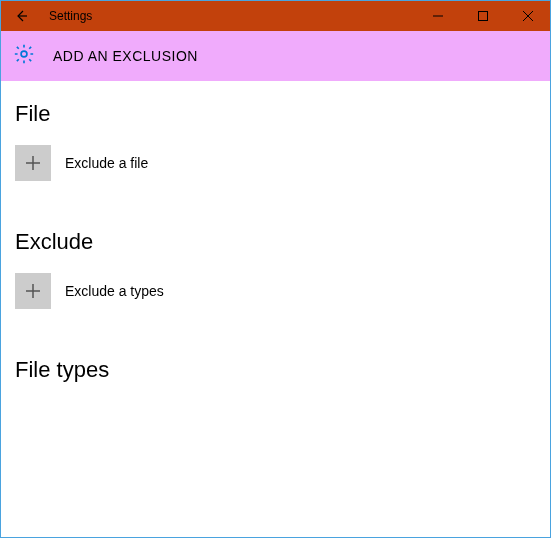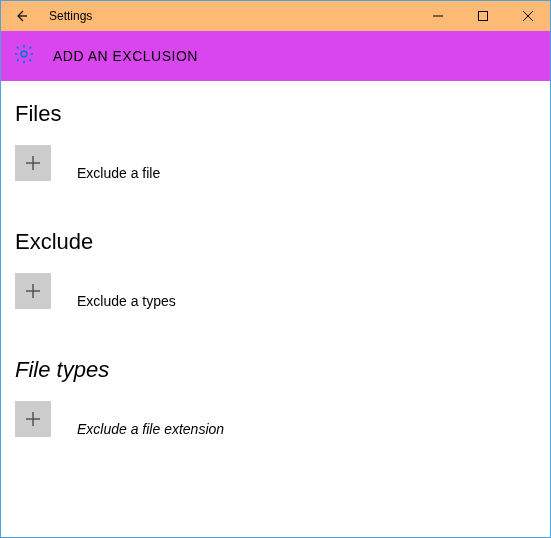--- a/index.html
+++ b/index.html
@@ -1,28 +1,28 @@
 <!DOCTYPE html>
 <html><head>
   <meta charset="utf-8">
   <style>
     * { margin: 0; padding: 0; box-sizing: border-box; font-family: "Segoe UI", Arial, sans-serif; }
     body { width: 551px; height: 538px; background: #fff; border: 1px solid #4aa3df; overflow: hidden; }
-    .titlebar { height: 30px; background: #fdba74; display: flex; align-items: center; }
+    .titlebar { height: 30px; background: #c2410c; display: flex; align-items: center; }
     .back-btn { width: 40px; height: 30px; display: flex; align-items: center; justify-content: center; color: #000; }
     .titlebar-title { font-size: 12px; color: #000; margin-left: 8px; flex: 1; }
     .win-controls { display: flex; }
     .win-btn { width: 45px; height: 30px; display: flex; align-items: center; justify-content: center; color: #000; }
-    .header { height: 50px; background: #d946ef; display: flex; align-items: center; padding-left: 12px; }
+    .header { height: 50px; background: #f0abfc; display: flex; align-items: center; padding-left: 12px; }
     .gear { margin-right: 18px; }
     .header-title { font-size: 14px; letter-spacing: 0.5px; color: #000; font-weight: 400; }
     .content { padding: 20px 14px; }
     .section { margin-bottom: 48px; }
     .section-title { font-size: 22px; font-weight: 400; color: #000; margin-bottom: 18px; }
-    .add-row { display: flex; align-items: flex-end; gap: 12px; }
+    .add-row { display: flex; align-items: center; }
     .plus-tile { width: 36px; height: 36px; background: #ccc; display: flex; align-items: center; justify-content: center; }
     .plus-tile svg line { stroke: #555; stroke-width: 1.5; }
     .add-label { margin-left: 14px; font-size: 14px; color: #000; }
   </style>
 </head>
 <body>
 
 <div class="titlebar">
   <div class="back-btn">
     <svg width="16" height="16" viewBox="0 0 16 16">
@@ -58,21 +58,21 @@
           <circle cx="12" cy="12" r="3.2"></circle>
           <path d="M12 2v3M12 19v3M4.2 4.2l2.1 2.1M17.7 17.7l2.1 2.1M2 12h3M19 12h3M4.2 19.8l2.1-2.1M17.7 6.3l2.1-2.1"></path>
         </g>
       </svg>
   </span>
   <div class="header-title">ADD AN EXCLUSION</div>
 </div>
 
 <div class="content">
   <div class="section">
-    <div class="section-title">Files</div>
+    <div class="section-title">File</div>
     <div class="add-row">
       <div class="plus-tile">
         <svg width="20" height="20" viewBox="0 0 20 20">
             <line x1="10" y1="3" x2="10" y2="17"></line>
             <line x1="3" y1="10" x2="17" y2="10"></line>
           </svg>
       </div>
       <div class="add-label">Exclude a file</div>
     </div>
   </div>
@@ -83,25 +83,16 @@
       <div class="plus-tile">
         <svg width="20" height="20" viewBox="0 0 20 20">
             <line x1="10" y1="3" x2="10" y2="17"></line>
             <line x1="3" y1="10" x2="17" y2="10"></line>
           </svg>
       </div>
       <div class="add-label">Exclude a types</div>
     </div>
   </div>
 
-  <div class="section" style="margin-bottom:0;font-style:italic;">
+  <div class="section" style="margin-bottom:0;">
     <div class="section-title">File types</div>
-    <div class="add-row">
-      <div class="plus-tile">
-        <svg width="20" height="20" viewBox="0 0 20 20">
-            <line x1="10" y1="3" x2="10" y2="17"></line>
-            <line x1="3" y1="10" x2="17" y2="10"></line>
-          </svg>
-      </div>
-      <div class="add-label">Exclude a file extension</div>
-    </div>
   </div>
 </div>
 
 </body></html>

